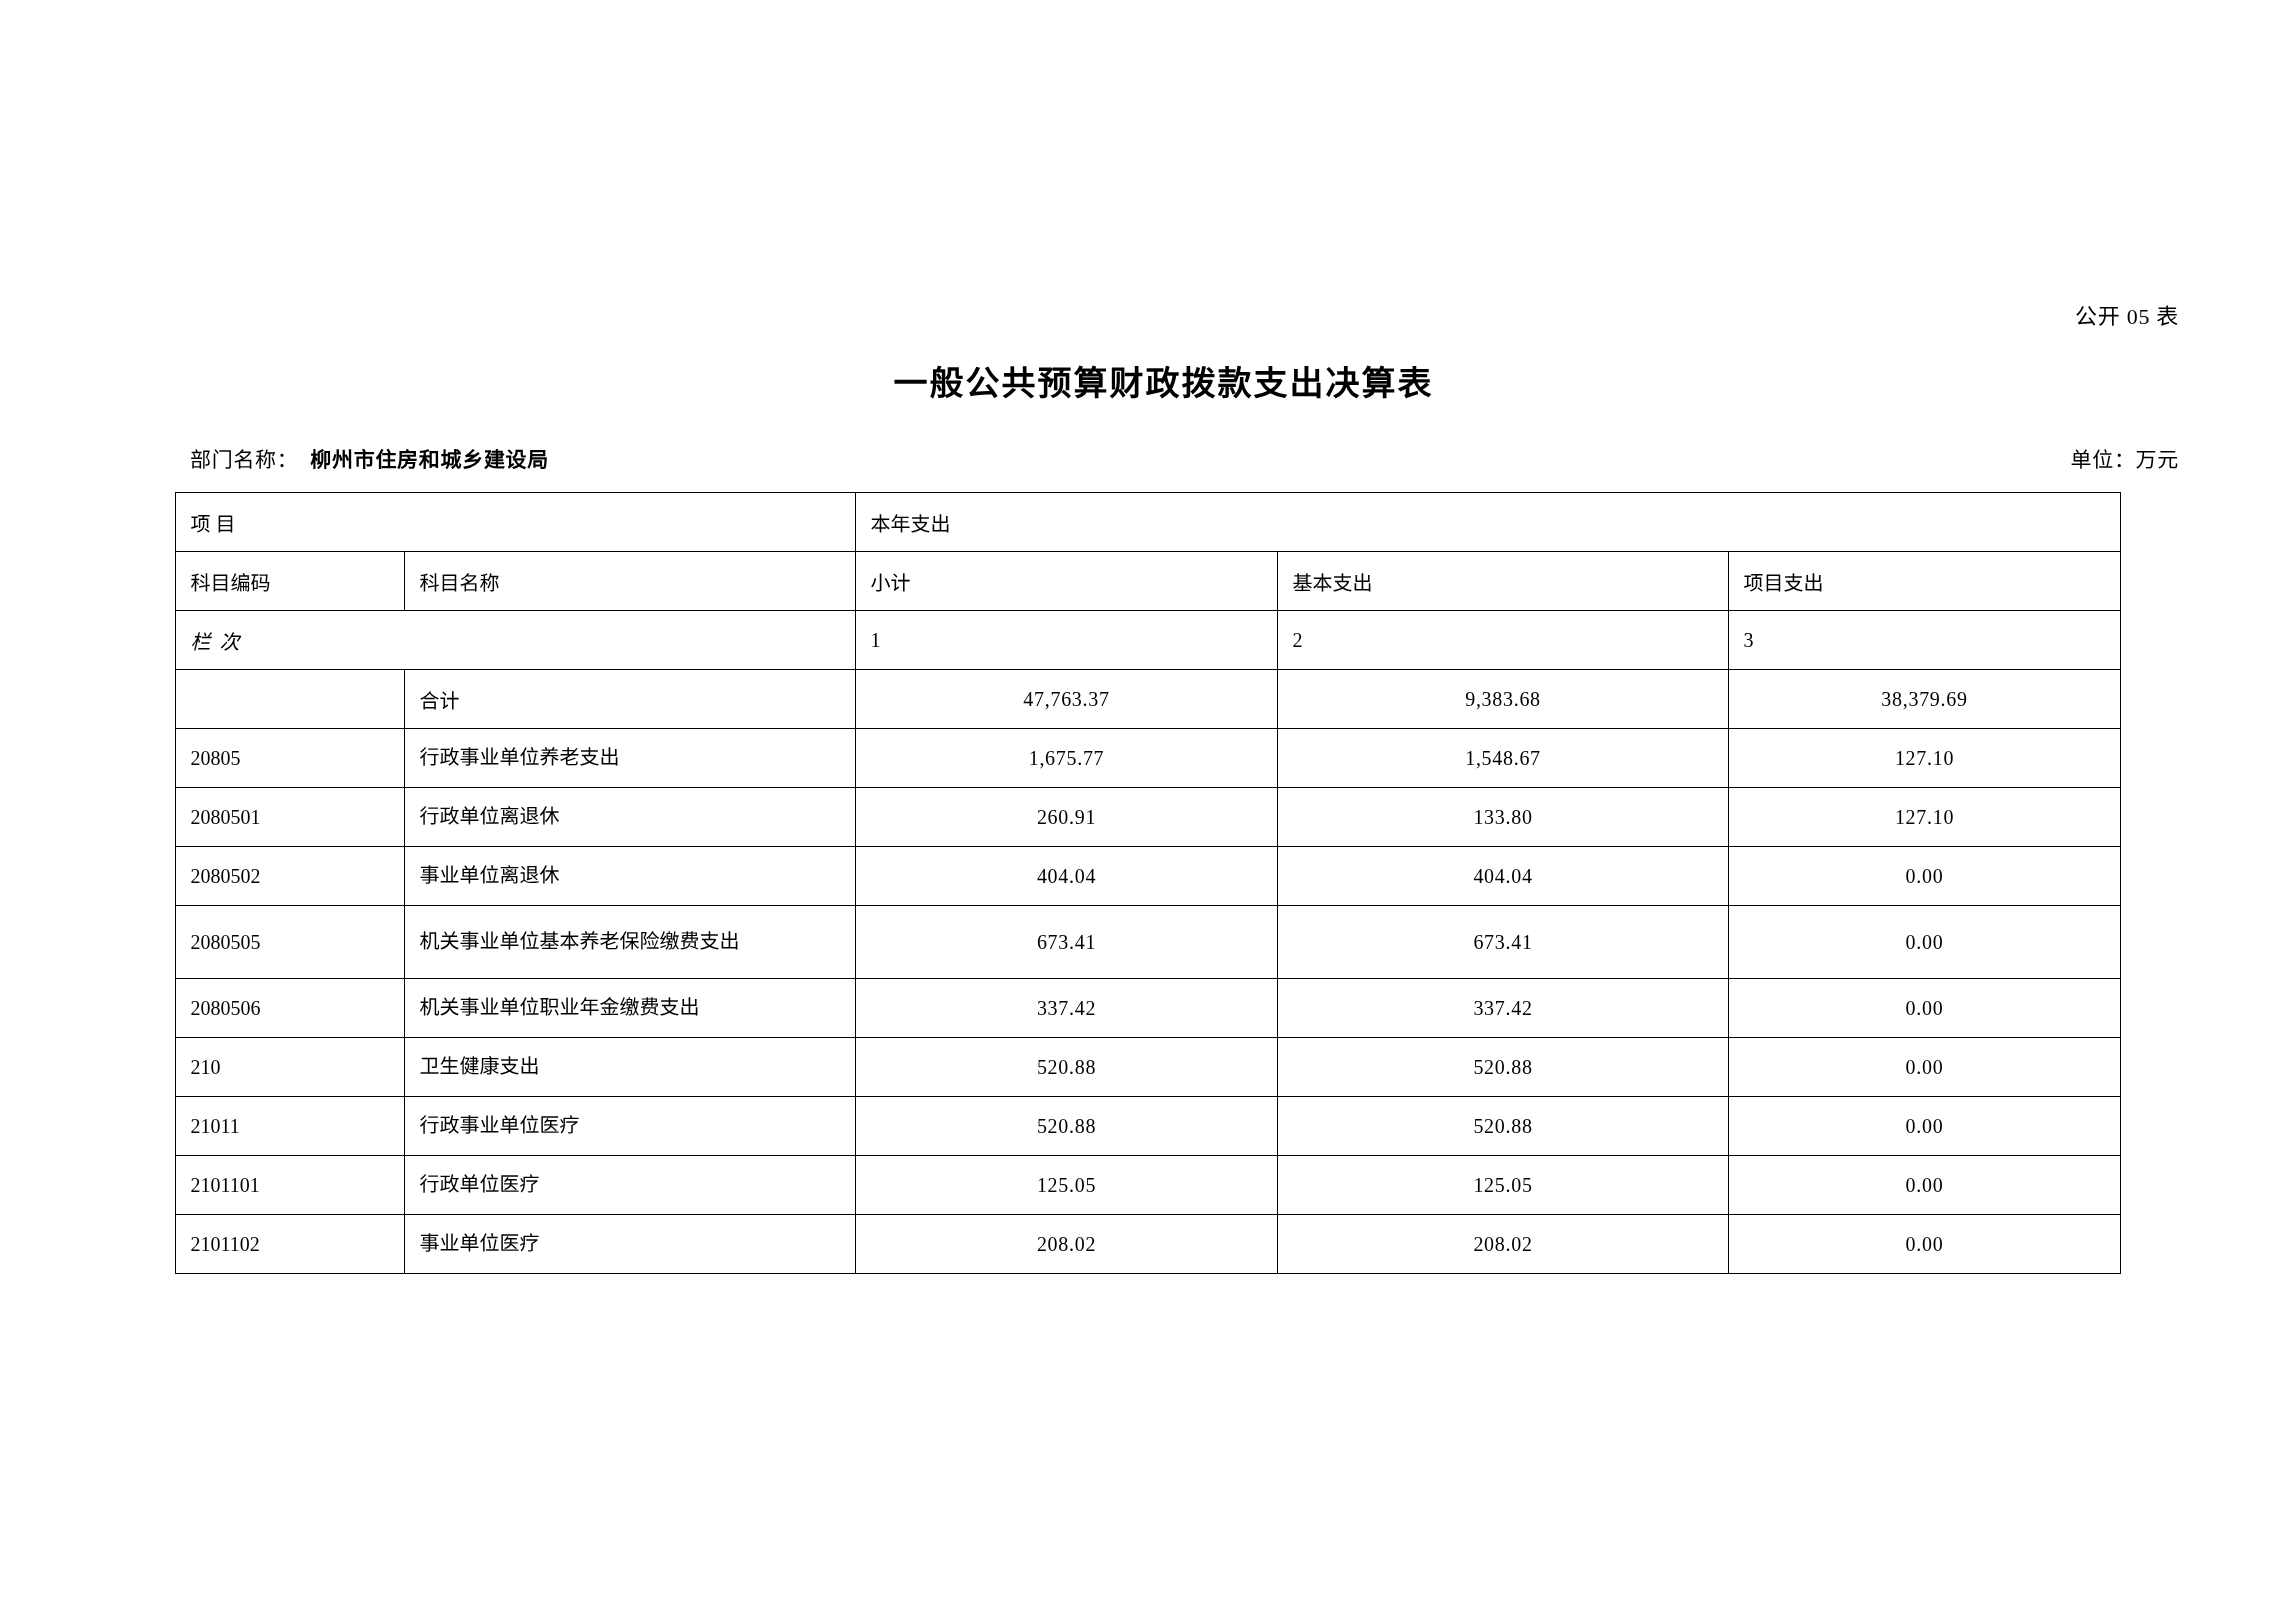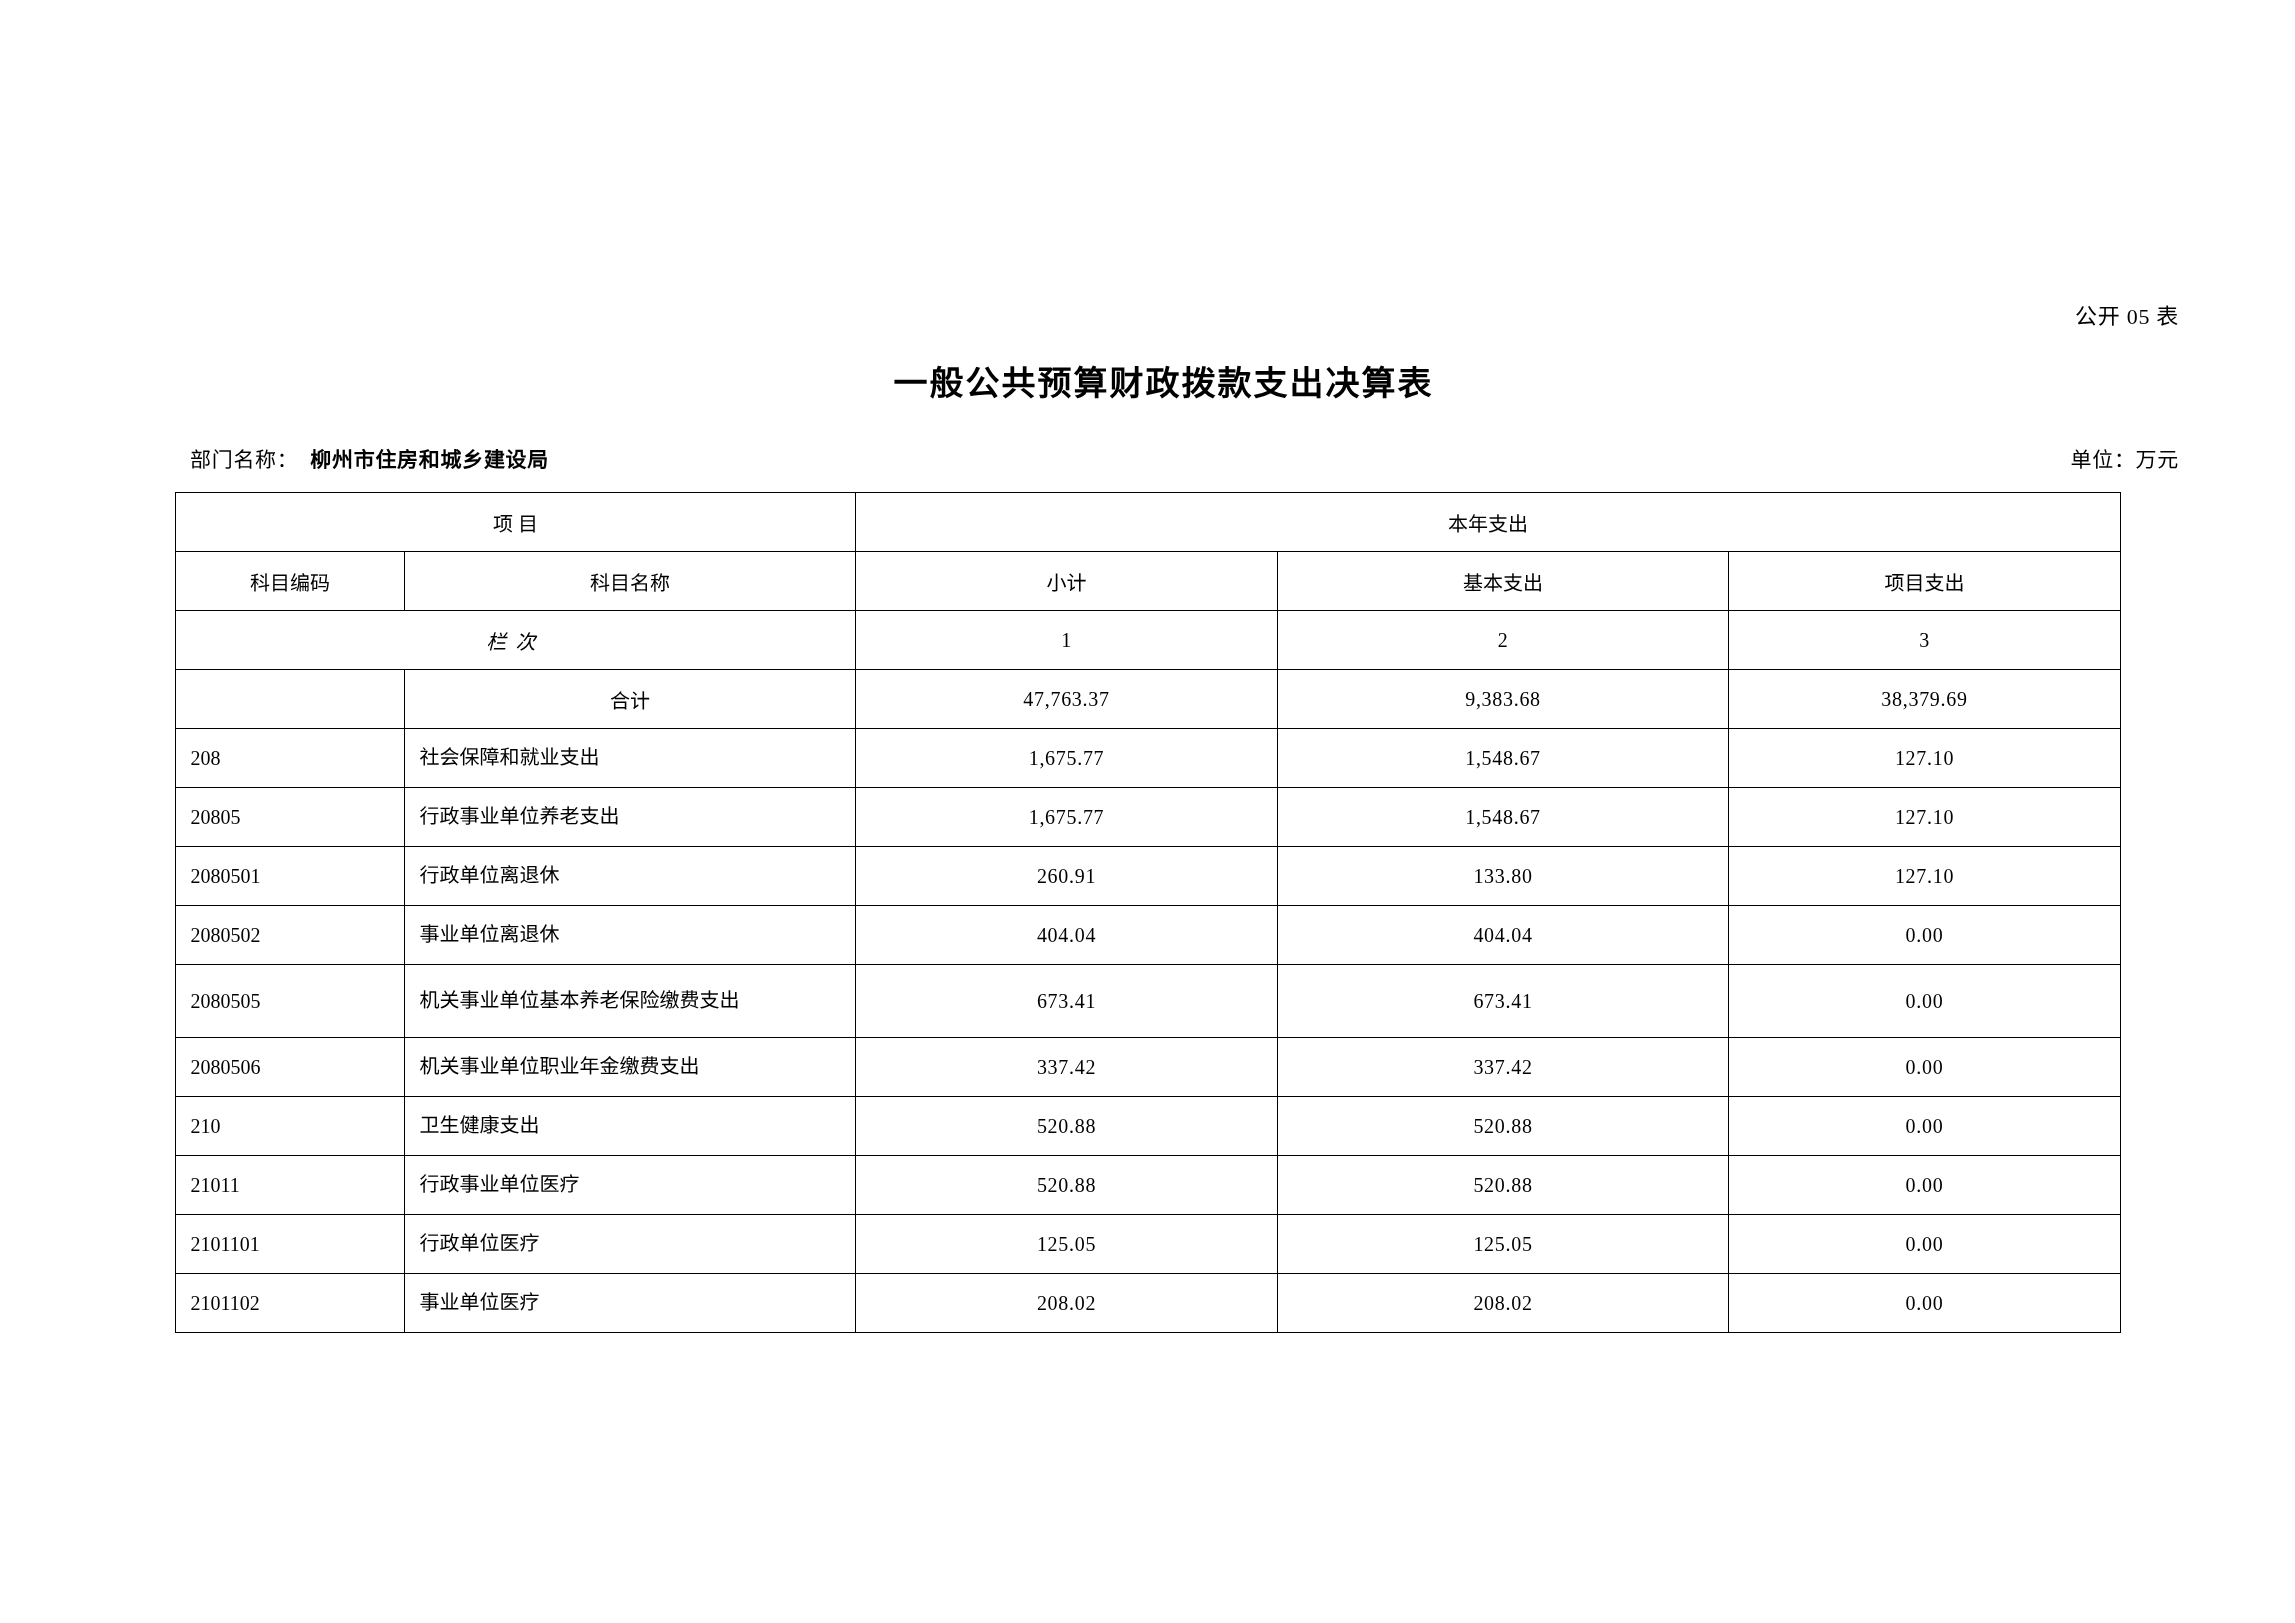--- a/index.html
+++ b/index.html
@@ -87,21 +87,21 @@
     padding: 0 14.4px;
     height: 58px;
     vertical-align: middle;
   }
   .c-code  { width: 229px; }
   .c-name  { width: 451px; }
   .c-sub   { width: 422px; }
   .c-basic { width: 451px; }
   .c-proj  { width: 392px; }
 
-  .center { text-align: center; }
+  .center { text-align: left; }
   .right  { text-align: center; padding-right: 22px; }
   .left   { text-align: left; }
   .num { font-family: "Liberation Serif", "DejaVu Serif", serif; letter-spacing: 0.7px; }
   .wide-space { letter-spacing: 9.2px; font-style: italic; }
   .tall { height: 73px; }
   .name-wrap { line-height: 1.28; }
 </style>
 </head>
 <body>
 
@@ -146,27 +146,20 @@
       </tr>
       <tr>
         <td></td>
         <td class="center">合计</td>
         <td class="right num">47,763.37</td>
         <td class="right num">9,383.68</td>
         <td class="right num">38,379.69</td>
       </tr>
 
       <tr>
-        <td class="left">208</td>
-        <td class="left name-wrap">社会保障和就业支出</td>
-        <td class="right num">1,675.77</td>
-        <td class="right num">1,548.67</td>
-        <td class="right num">127.10</td>
-      </tr>
-      <tr>
         <td class="left">20805</td>
         <td class="left name-wrap">行政事业单位养老支出</td>
         <td class="right num">1,675.77</td>
         <td class="right num">1,548.67</td>
         <td class="right num">127.10</td>
       </tr>
       <tr>
         <td class="left">2080501</td>
         <td class="left name-wrap">行政单位离退休</td>
         <td class="right num">260.91</td>

